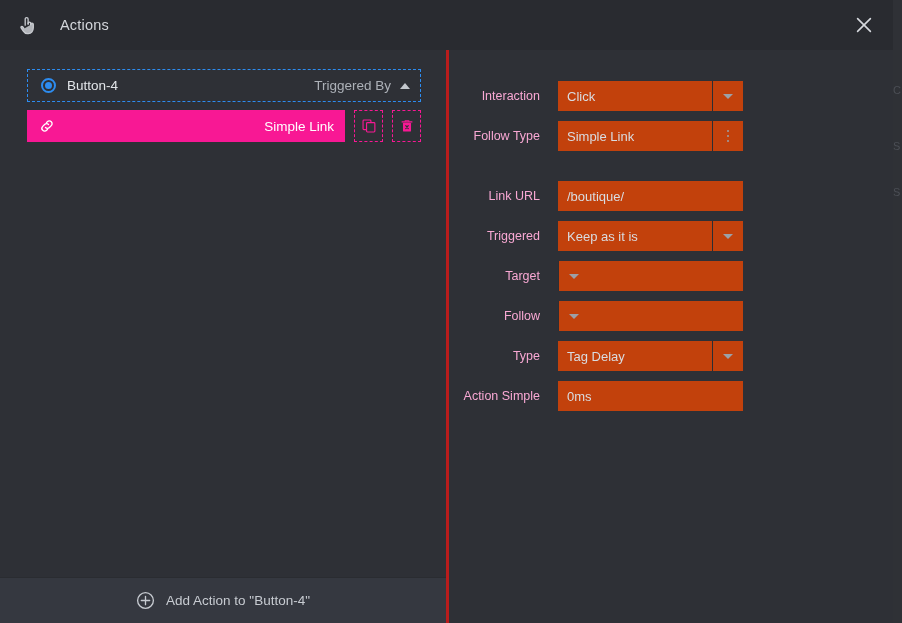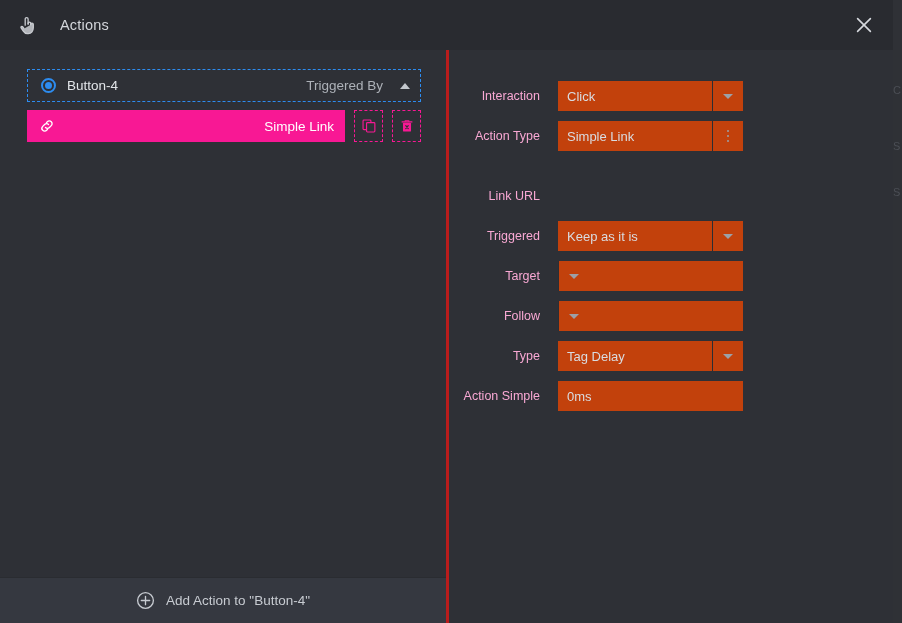--- a/index.html
+++ b/index.html
@@ -135,21 +135,21 @@
   }
   .trigger-name {
     margin-left: 11px;
     font-size: 13.5px;
     color: #e2e5e9;
   }
   .trigger-right {
     margin-left: auto;
     display: flex;
     align-items: center;
-    gap: 17px;
+    gap: 9px;
   }
   .trigger-by-label {
     font-size: 13.5px;
     color: #adb1b8;
   }
   .caret-up {
     width: 0; height: 0;
     border-left: 5.5px solid transparent;
     border-right: 5.5px solid transparent;
     border-bottom: 6px solid #c3c7cd;
@@ -366,35 +366,38 @@
             <div class="field-label">Interaction</div>
             <div class="field-control">
               <div class="field-value">Click</div>
               <div class="field-affordance">
                   <span class="caret-down"></span>
                 </div>
             </div>
           </div>
 
           <div class="field-row gap-after">
-            <div class="field-label">Action Type</div>
+            <div class="field-label">Follow Type</div>
             <div class="field-control">
               <div class="field-value">Simple Link</div>
               <div class="field-affordance">
                 <span class="kebab">
                     <span></span>
                     <span></span>
                     <span></span>
                   </span>
               </div>
             </div>
           </div>
 
           <div class="field-row">
             <div class="field-label">Link URL</div>
+            <div class="field-control">
+              <div class="field-value">/boutique/</div>
+            </div>
           </div>
 
           <div class="field-row">
             <div class="field-label">Triggered</div>
             <div class="field-control">
               <div class="field-value">Keep as it is</div>
               <div class="field-affordance">
                   <span class="caret-down"></span>
                 </div>
             </div>

